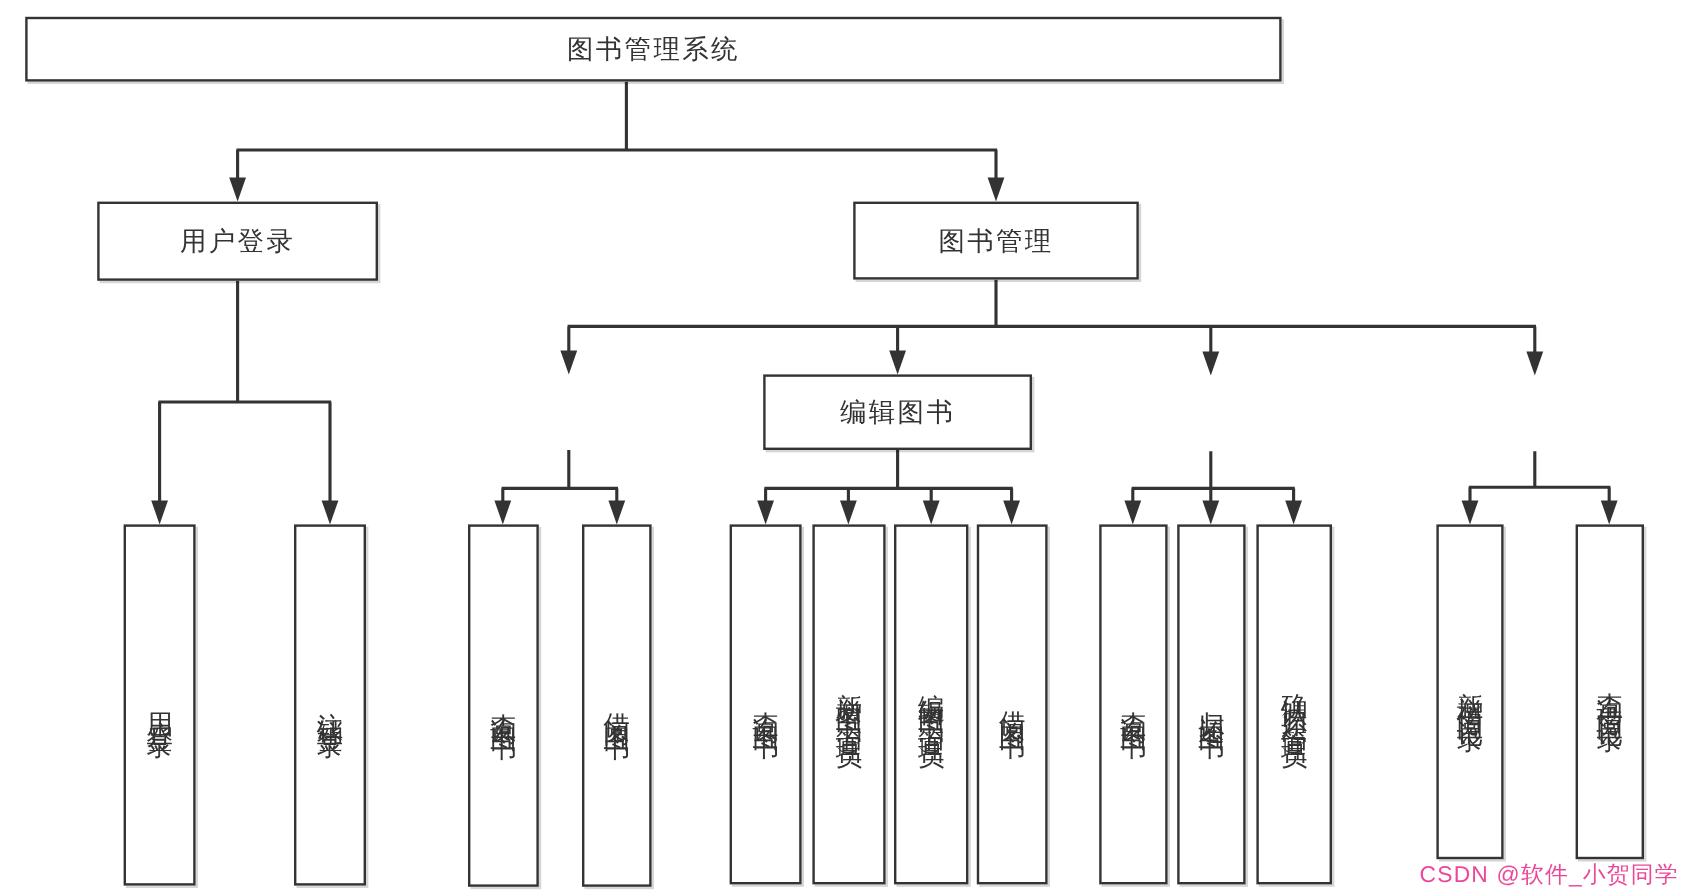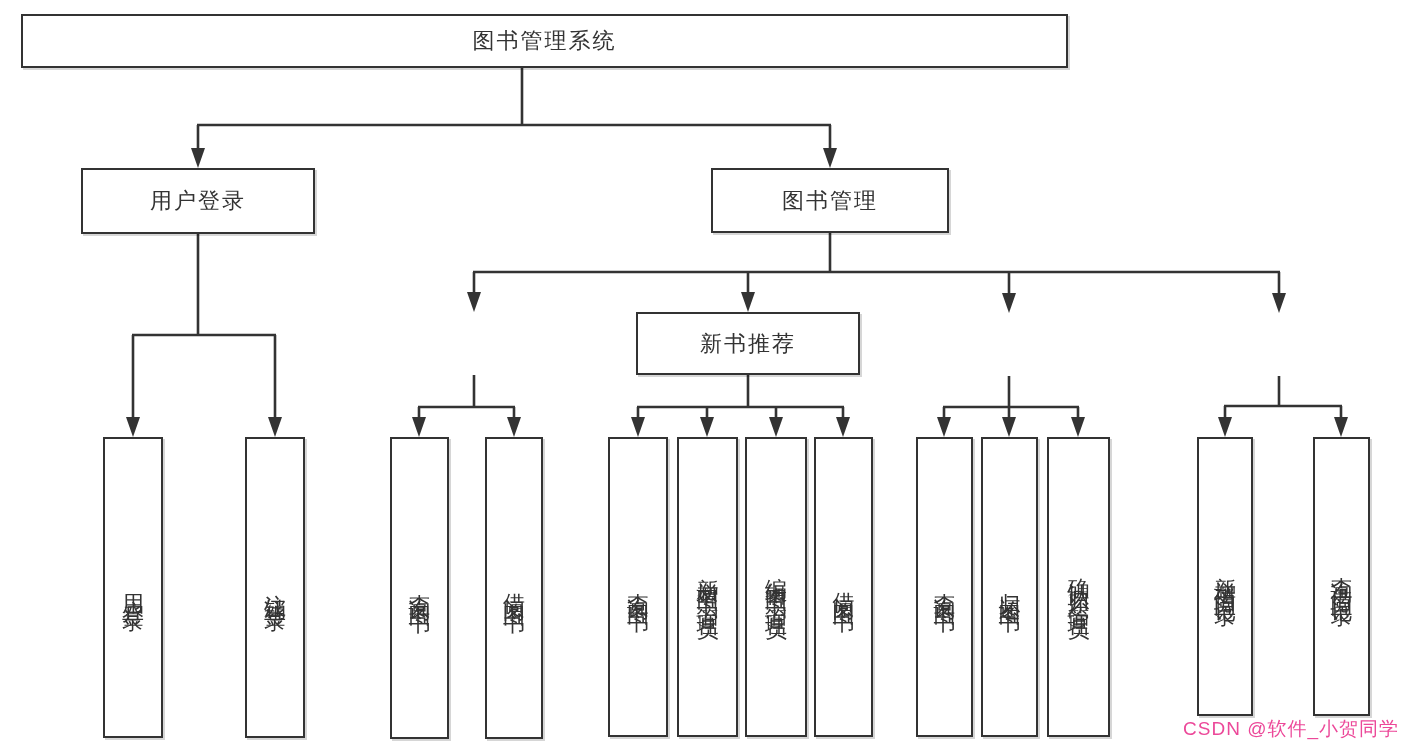--- a/index.html
+++ b/index.html
@@ -79,21 +79,21 @@
       <polygon points="1218,417 1232,417 1225,437"></polygon>
       <polygon points="1334,417 1348,417 1341,437"></polygon>
     </g>
   </svg>
 
   <div class="box h" style="left:21px;top:14px;width:1047px;height:54px">图书管理系统</div>
 
   <div class="box h" style="left:81px;top:168px;width:234px;height:66px">用户登录</div>
   <div class="box h" style="left:711px;top:168px;width:238px;height:65px">图书管理</div>
 
-  <div class="box h" style="left:636px;top:312px;width:224px;height:63px">新书推荐</div>
+  <div class="box h" style="left:636px;top:312px;width:224px;height:63px">编辑图书</div>
 
   <div class="box v" style="left:103px;top:437px;width:60px;height:301px">用户登录</div>
   <div class="box v" style="left:245px;top:437px;width:60px;height:301px">注销登录</div>
 
   <div class="box v" style="left:390px;top:437px;width:59px;height:302px">查询图书</div>
   <div class="box v" style="left:485px;top:437px;width:58px;height:302px">借阅图书</div>
 
   <div class="box v" style="left:608px;top:437px;width:60px;height:300px">查询图书</div>
   <div class="box v" style="left:677px;top:437px;width:61px;height:300px">新增图书（管理员）</div>
   <div class="box v" style="left:745px;top:437px;width:62px;height:300px">编辑图书（管理员）</div>

